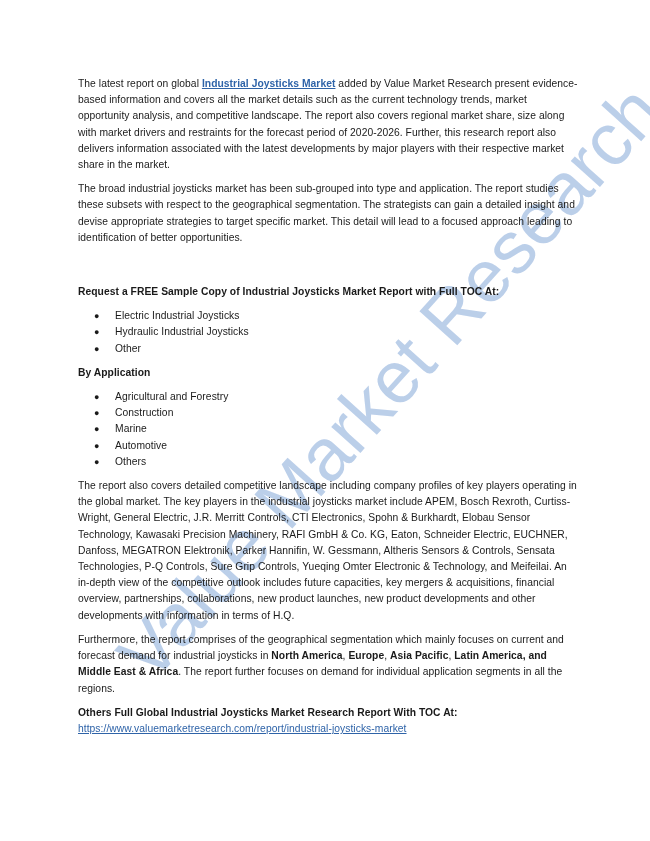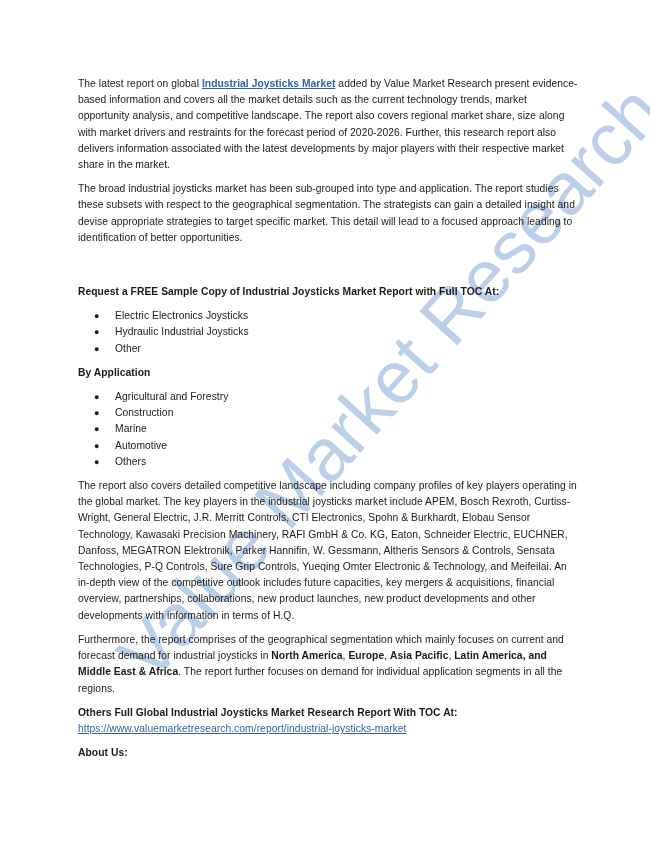--- a/index.html
+++ b/index.html
@@ -33,21 +33,21 @@
     <span>The latest report on global </span><a class="inline-link" href="#">Industrial Joysticks Market</a><span> added by Value Market Research present evidence-based information and covers all the market details such as the current technology trends, market opportunity analysis, and competitive landscape. The report also covers regional market share, size along with market drivers and restraints for the forecast period of 2020-2026. Further, this research report also delivers information associated with the latest developments by major players with their respective market share in the market.</span>
   </p>
 
   <p>The broad industrial joysticks market has been sub-grouped into type and application. The report studies these subsets with respect to the geographical segmentation. The strategists can gain a detailed insight and devise appropriate strategies to target specific market. This detail will lead to a focused approach leading to identification of better opportunities.</p>
 
   <div style="margin-bottom:8px;margin-top:38px;">
     <div class="bold">Request a FREE Sample Copy of Industrial Joysticks Market Report with Full TOC At:</div>
   </div>
 
   <ul>
-    <li><span class="bullet">●</span><span>Electric Electronics Joysticks</span></li>
+    <li><span class="bullet">●</span><span>Electric Industrial Joysticks</span></li>
     <li><span class="bullet">●</span><span>Hydraulic Industrial Joysticks</span></li>
     <li><span class="bullet">●</span><span>Other</span></li>
   </ul>
 
   <div class="heading">By Application</div>
   <ul>
     <li><span class="bullet">●</span><span>Agricultural and Forestry</span></li>
     <li><span class="bullet">●</span><span>Construction</span></li>
     <li><span class="bullet">●</span><span>Marine</span></li>
     <li><span class="bullet">●</span><span>Automotive</span></li>
@@ -58,15 +58,14 @@
 
   <p>
     <span>Furthermore, the report comprises of the geographical segmentation which mainly focuses on current and forecast demand for industrial joysticks in </span><span class="bold">North America</span><span>, </span><span class="bold">Europe</span><span>, </span><span class="bold">Asia Pacific</span><span>, </span><span class="bold">Latin America</span><span class="bold">, and </span><span class="bold">Middle East &amp; Africa</span><span>. The report further focuses on demand for individual application segments in all the regions.</span>
   </p>
 
   <div style="margin-bottom:8px;">
     <div class="bold">Others Full Global Industrial Joysticks Market Research Report With TOC At:</div>
     <a class="link" href="#">https://www.valuemarketresearch.com/report/industrial-joysticks-market</a>
   </div>
 
-  <div class="heading">About Us:</div>
 
 </div>
 
 </body></html>

